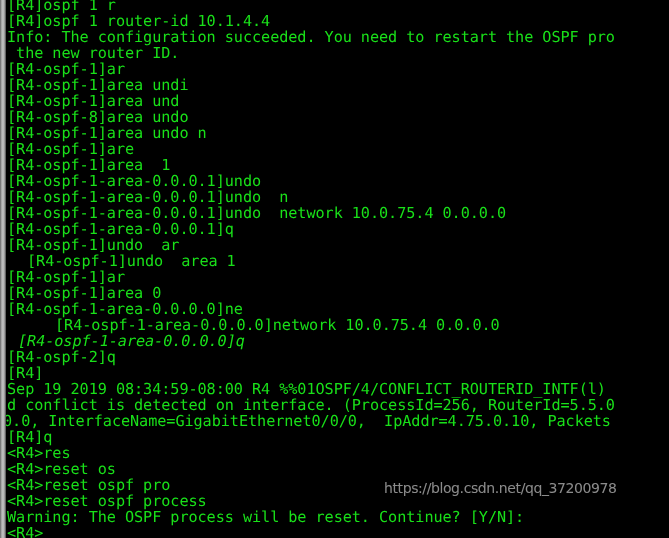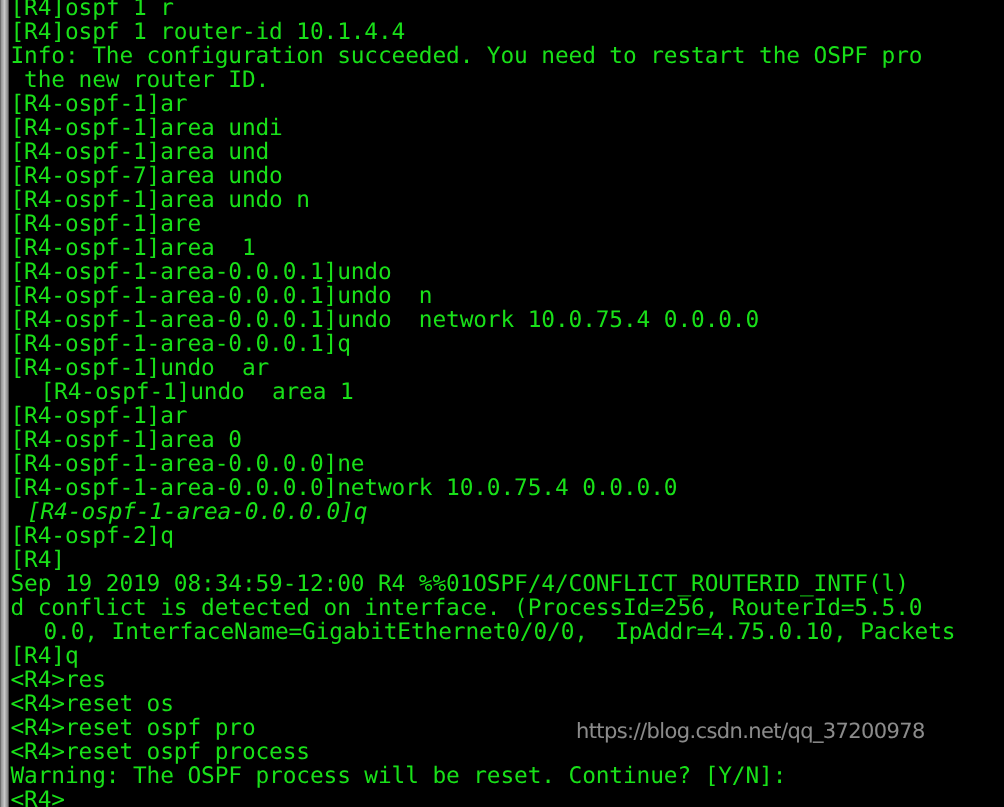--- a/index.html
+++ b/index.html
@@ -82,40 +82,40 @@
   <div id="left-gutter"></div>
 
   <div id="console-output">
       <div class="term-line" style="top: -3px; left: 7px;">[R4]ospf 1 r</div>
       <div class="term-line" style="top: 13px; left: 7px;">[R4]ospf 1 router-id 10.1.4.4</div>
       <div class="term-line" style="top: 29px; left: 7px;">Info: The configuration succeeded. You need to restart the OSPF pro</div>
       <div class="term-line" style="top: 45px; left: 7px;"> the new router ID.</div>
       <div class="term-line" style="top: 61px; left: 7px;">[R4-ospf-1]ar</div>
       <div class="term-line" style="top: 77px; left: 7px;">[R4-ospf-1]area undi</div>
       <div class="term-line" style="top: 93px; left: 7px;">[R4-ospf-1]area und</div>
-      <div class="term-line" style="top: 109px; left: 7px;">[R4-ospf-7]area undo</div>
+      <div class="term-line" style="top: 109px; left: 7px;">[R4-ospf-8]area undo</div>
       <div class="term-line" style="top: 125px; left: 7px;">[R4-ospf-1]area undo n</div>
       <div class="term-line" style="top: 141px; left: 7px;">[R4-ospf-1]are</div>
       <div class="term-line" style="top: 157px; left: 7px;">[R4-ospf-1]area  1</div>
       <div class="term-line" style="top: 173px; left: 7px;">[R4-ospf-1-area-0.0.0.1]undo</div>
       <div class="term-line" style="top: 189px; left: 7px;">[R4-ospf-1-area-0.0.0.1]undo  n</div>
       <div class="term-line" style="top: 205px; left: 7px;">[R4-ospf-1-area-0.0.0.1]undo  network 10.0.75.4 0.0.0.0</div>
       <div class="term-line" style="top: 221px; left: 7px;">[R4-ospf-1-area-0.0.0.1]q</div>
       <div class="term-line" style="top: 237px; left: 7px;">[R4-ospf-1]undo  ar</div>
       <div class="term-line" style="top: 253px; left: 7px; padding-left: 20px;">[R4-ospf-1]undo  area 1</div>
       <div class="term-line" style="top: 269px; left: 7px;">[R4-ospf-1]ar</div>
       <div class="term-line" style="top: 285px; left: 7px;">[R4-ospf-1]area 0</div>
       <div class="term-line" style="top: 301px; left: 7px;">[R4-ospf-1-area-0.0.0.0]ne</div>
-      <div class="term-line" style="top: 317px; left: 7px;">[R4-ospf-1-area-0.0.0.0]network 10.0.75.4 0.0.0.0</div>
+      <div class="term-line" style="top: 317px; left: 7px; padding-left: 48px;">[R4-ospf-1-area-0.0.0.0]network 10.0.75.4 0.0.0.0</div>
       <div class="term-line" style="top: 333px; left: 18px; font-style: italic;">[R4-ospf-1-area-0.0.0.0]q</div>
       <div class="term-line" style="top: 349px; left: 7px;">[R4-ospf-2]q</div>
       <div class="term-line" style="top: 365px; left: 7px;">[R4]</div>
-      <div class="term-line" style="top: 381px; left: 7px;">Sep 19 2019 08:34:59-12:00 R4 %%01OSPF/4/CONFLICT_ROUTERID_INTF(l)</div>
+      <div class="term-line" style="top: 381px; left: 7px;">Sep 19 2019 08:34:59-08:00 R4 %%01OSPF/4/CONFLICT_ROUTERID_INTF(l)</div>
       <div class="term-line" style="top: 397px; left: 7px;">d conflict is detected on interface. (ProcessId=256, RouterId=5.5.0</div>
-      <div class="term-line" style="top: 413px; left: 16px; padding-left: 13px;">0.0, InterfaceName=GigabitEthernet0/0/0,  IpAddr=4.75.0.10, Packets</div>
+      <div class="term-line" style="top: 413px; left: 3px;">0.0, InterfaceName=GigabitEthernet0/0/0,  IpAddr=4.75.0.10, Packets</div>
       <div class="term-line" style="top: 429px; left: 7px;">[R4]q</div>
       <div class="term-line" style="top: 445px; left: 7px;">&lt;R4&gt;res</div>
       <div class="term-line" style="top: 461px; left: 7px;">&lt;R4&gt;reset os</div>
       <div class="term-line" style="top: 477px; left: 7px;">&lt;R4&gt;reset ospf pro</div>
       <div class="term-line" style="top: 493px; left: 7px;">&lt;R4&gt;reset ospf process</div>
       <div class="term-line" style="top: 509px; left: 7px;">Warning: The OSPF process will be reset. Continue? [Y/N]:</div>
       <div class="term-line" style="top: 525px; left: 7px;">&lt;R4&gt;</div>
     </div>
 
   <div id="watermark">https://blog.csdn.net/qq_37200978</div>

